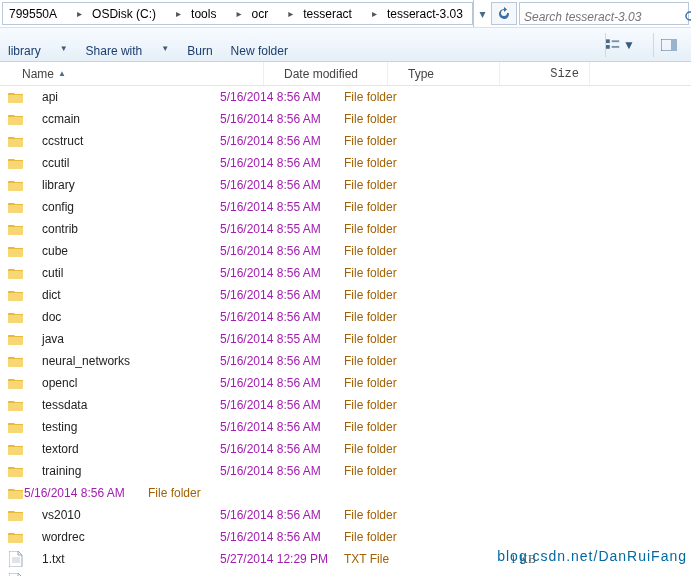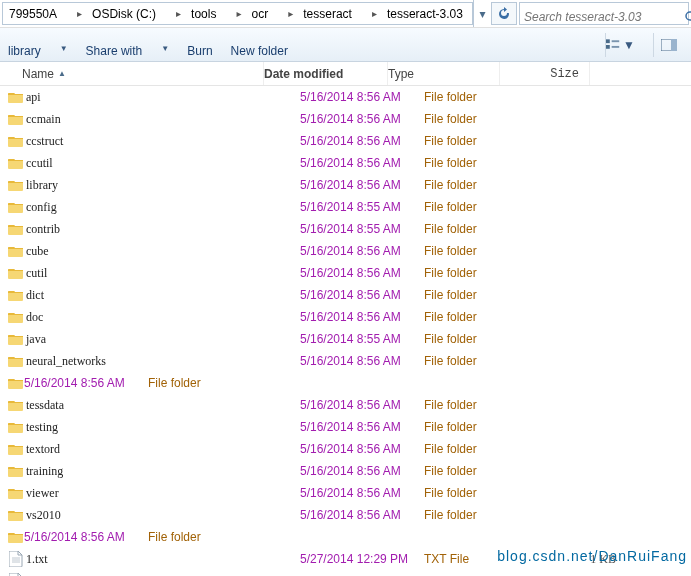--- a/index.html
+++ b/index.html
@@ -18,32 +18,32 @@
 
   
   .toolbar { height: 34px; background: linear-gradient(#f7fbff, #e6eff7); border-bottom:1px solid #c8d4e0; display:flex; align-items:center; padding:0 8px; gap:18px; }
   .tool-item { color:#1a3e6e; font-size:12px; display:flex; gap:19px; cursor:default;margin-top:12px; }
   .tool-item .drop { font-size:8px; color:#3a5a80; }
   .tool-spacer { flex:1; }
   .tool-icon-btn { width:30px; height:24px; display:flex; align-items:center; justify-content:center; color:#3a5a80; border-left:1px solid #cdd8e3; }
 
   
   .col-head { height: 24px; display:flex; align-items:center; border-bottom:1px solid #e5e5e5; background:#fff; font-size:12px; color:#444; }
-  .col-head .col { padding:0 0; height:100%; display:flex; align-items:center; border-right:1px solid #eee; }
+  .col-head .col { padding:0 20px; height:100%; display:flex; align-items:center; border-right:1px solid #eee; }
   .col-name { width: 264px; padding-left:22px !important; }
-  .col-date { width: 124px; font-weight: bold; }
+  .col-date { width: 124px; }
   .col-type { width: 112px; }
   .col-size { width: 90px; justify-content:flex-end; padding-right:10px !important;font-family:Liberation Mono, monospace; }
   .col-head .sort { font-size:8px; color:#4a6b8a; margin-left:4px; }
 
   
   .file-list { height: calc(576px - 28px - 34px - 24px); overflow:hidden; }
   .file-row { display:flex; align-items:center; height:22px; font-size:12px; color:#222; }
   .file-row .ic { width:24px; display:flex; align-items:center; justify-content:center; padding-left:8px; }
-  .file-row .nm { width:276px; padding-left:2px; white-space:nowrap; overflow:hidden;font-family:Liberation Serif, serif; }
+  .file-row .nm { width:196px; padding-left:18px; white-space:nowrap; overflow:hidden; }
   .file-row .dt { width:124px; color:#a21caf; white-space:nowrap; }
   .file-row .tp { width:112px; color:#a16207; white-space:nowrap; }
   .file-row .sz { width:90px; color:#555; text-align:right; padding-right:10px;font-family:Liberation Serif, serif; }
 
   
   svg { display:block; }
   .folder-svg { width:16px; height:14px; }
   .file-svg { width:14px; height:16px; }
 
   .watermark { position:absolute; bottom:12px; right:4px; font-size:14px; color:#0369a1; letter-spacing:1px; pointer-events:none; font-family: Liberation Sans, sans-serif; }
@@ -291,20 +291,21 @@
       <span class="tp">File folder</span>
       <span class="sz"></span>
     </div>
     <div class="file-row">
       <span class="ic">
         <svg class="folder-svg" viewBox="0 0 16 14">
           <path d="M1 3h5l1 1h8v8a1 1 0 0 1-1 1H1a1 1 0 0 1-1-1V4a1 1 0 0 1 1-1z" fill="#f6d774"></path>
           <path d="M1 3h5l1 1h8v1H0V4a1 1 0 0 1 1-1z" fill="#e8b93a"></path>
         </svg>
       </span>
+      <span class="nm">opencl</span>
       <span class="dt">5/16/2014 8:56 AM</span>
       <span class="tp">File folder</span>
       <span class="sz"></span>
     </div>
     <div class="file-row">
       <span class="ic">
         <svg class="folder-svg" viewBox="0 0 16 14">
           <path d="M1 3h5l1 1h8v8a1 1 0 0 1-1 1H1a1 1 0 0 1-1-1V4a1 1 0 0 1 1-1z" fill="#f6d774"></path>
           <path d="M1 3h5l1 1h8v1H0V4a1 1 0 0 1 1-1z" fill="#e8b93a"></path>
         </svg>
@@ -350,21 +351,20 @@
       <span class="tp">File folder</span>
       <span class="sz"></span>
     </div>
     <div class="file-row">
       <span class="ic">
         <svg class="folder-svg" viewBox="0 0 16 14">
           <path d="M1 3h5l1 1h8v8a1 1 0 0 1-1 1H1a1 1 0 0 1-1-1V4a1 1 0 0 1 1-1z" fill="#f6d774"></path>
           <path d="M1 3h5l1 1h8v1H0V4a1 1 0 0 1 1-1z" fill="#e8b93a"></path>
         </svg>
       </span>
-      <span class="nm">viewer</span>
       <span class="dt">5/16/2014 8:56 AM</span>
       <span class="tp">File folder</span>
       <span class="sz"></span>
     </div>
     <div class="file-row">
       <span class="ic">
         <svg class="folder-svg" viewBox="0 0 16 14">
           <path d="M1 3h5l1 1h8v8a1 1 0 0 1-1 1H1a1 1 0 0 1-1-1V4a1 1 0 0 1 1-1z" fill="#f6d774"></path>
           <path d="M1 3h5l1 1h8v1H0V4a1 1 0 0 1 1-1z" fill="#e8b93a"></path>
         </svg>
@@ -374,20 +374,21 @@
       <span class="tp">File folder</span>
       <span class="sz"></span>
     </div>
     <div class="file-row">
       <span class="ic">
         <svg class="folder-svg" viewBox="0 0 16 14">
           <path d="M1 3h5l1 1h8v8a1 1 0 0 1-1 1H1a1 1 0 0 1-1-1V4a1 1 0 0 1 1-1z" fill="#f6d774"></path>
           <path d="M1 3h5l1 1h8v1H0V4a1 1 0 0 1 1-1z" fill="#e8b93a"></path>
         </svg>
       </span>
+      <span class="nm">wordrec</span>
       <span class="dt">5/16/2014 8:56 AM</span>
       <span class="tp">File folder</span>
       <span class="sz"></span>
     </div>
     <div class="file-row">
       <span class="ic">
         <svg class="file-svg" viewBox="0 0 14 16">
           <path d="M1 0h8l4 4v11a1 1 0 0 1-1 1H1a1 1 0 0 1-1-1V1a1 1 0 0 1 1-1z" fill="#fff" stroke="#9aa7b4"></path>
           <path d="M9 0v4h4" fill="none" stroke="#9aa7b4"></path>
           <line x1="3" y1="7" x2="11" y2="7" stroke="#c0c8d0"></line>

